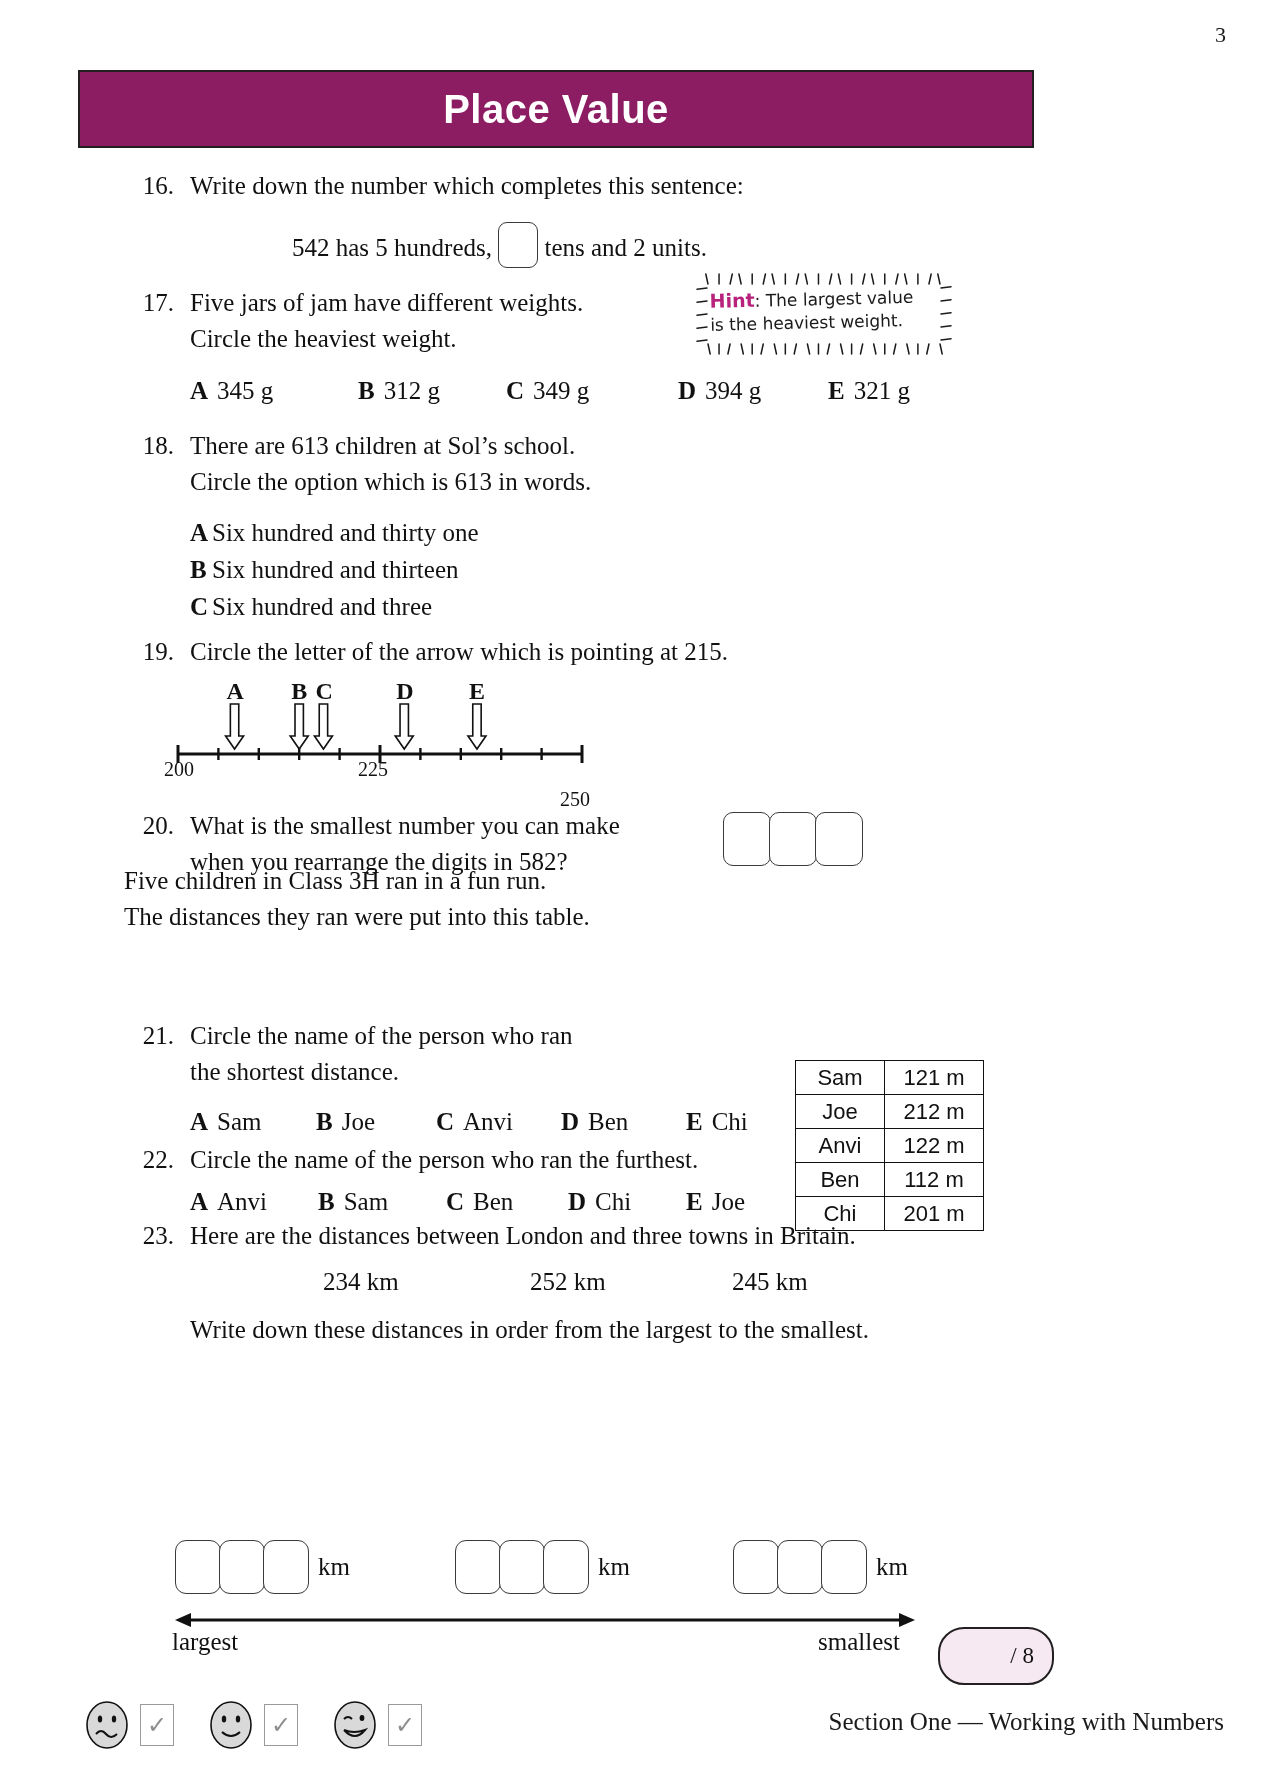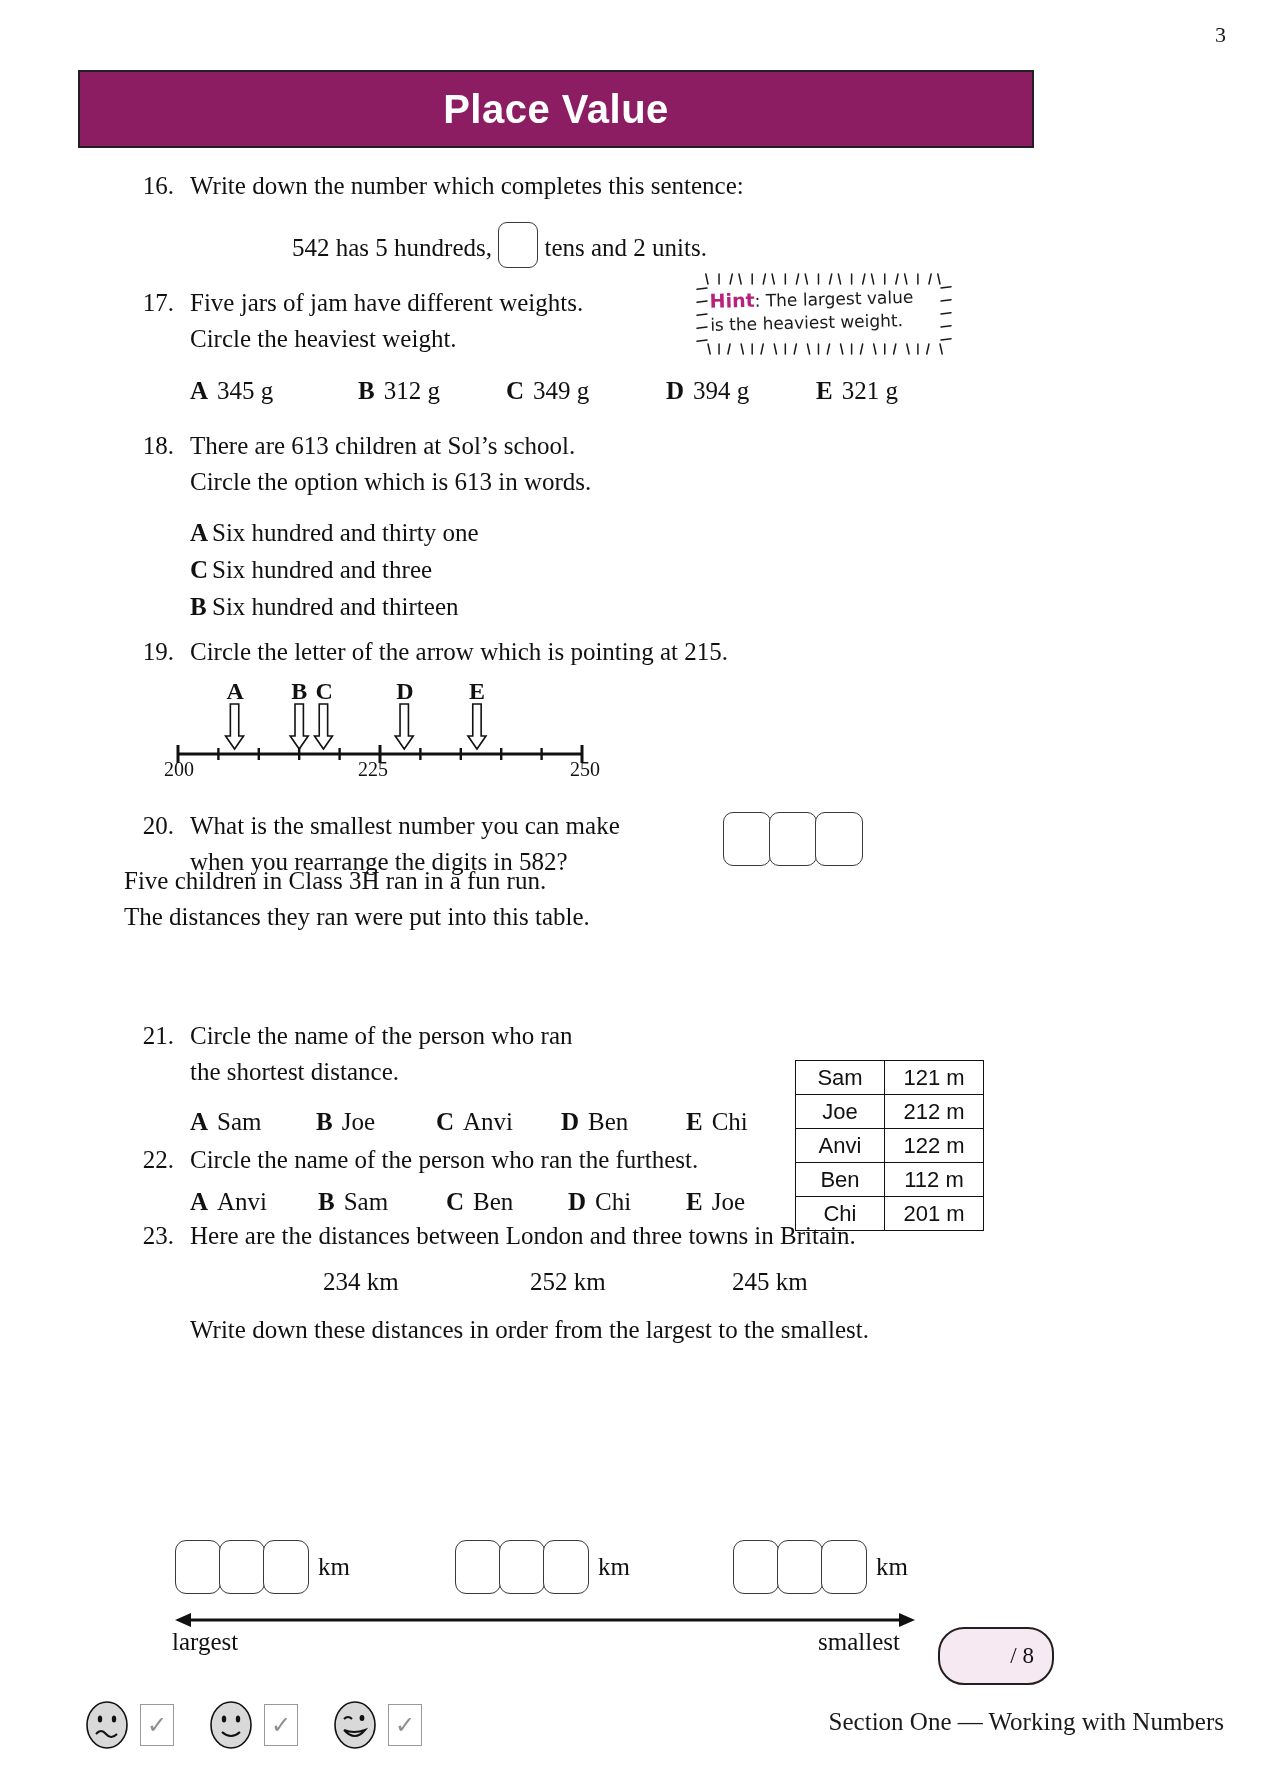--- a/index.html
+++ b/index.html
@@ -211,35 +211,35 @@
 
   <div class="q" style="left:118px;top:285px;">
     <div class="qnum">17.</div>
     <div class="qbody">
       <div class="line">Five jars of jam have different weights.</div>
       <div class="line">Circle the heaviest weight.</div>
       <div class="opt-row" style="margin-top:16px;width:800px;">
         <span class="opt" style="width:168px;"><b>A</b><span>345 g</span></span>
         <span class="opt" style="width:148px;"><b>B</b><span>312 g</span></span>
         <span class="opt" style="width:160px;"><b>C</b><span>349 g</span></span>
-        <span class="opt" style="width:150px;"><b>D</b><span>394 g</span></span>
+        <span class="opt" style="width:150px;margin-left:12px;"><b>D</b><span>394 g</span></span>
         <span class="opt"><b>E</b><span>321 g</span></span>
       </div>
     </div>
   </div>
 
   <div class="q" style="left:118px;top:428px;">
     <div class="qnum">18.</div>
     <div class="qbody">
       <div class="line">There are 613 children at Sol’s school.</div>
       <div class="line">Circle the option which is 613 in words.</div>
       <div style="margin-top:14px;">
         <div class="stack-opt"><b>A</b><span>Six hundred and thirty one</span></div>
+        <div class="stack-opt"><b>B</b><span>Six hundred and thirteen</span></div>
         <div class="stack-opt"><b>C</b><span>Six hundred and three</span></div>
-        <div class="stack-opt"><b>B</b><span>Six hundred and thirteen</span></div>
       </div>
     </div>
   </div>
 
   <div class="q" style="left:118px;top:634px;">
     <div class="qnum">19.</div>
     <div class="qbody">
       <div class="line">Circle the letter of the arrow which is pointing at 215.</div>
     </div>
   </div>
@@ -268,21 +268,21 @@
           <path d="M302.76,26 L311.15999999999997,26 L311.15999999999997,58 L315.96,58 L306.96,71 L297.96,58 L302.76,58 Z"></path>
         </g>
     </svg>
     <span class="nl-letter" id="nlA" style="left: 56.56px; top: 0px;">A</span>
     <span class="nl-letter" id="nlB" style="left: 121.2px; top: 0px;">B</span>
     <span class="nl-letter" id="nlC" style="left: 145.44px; top: 0px;">C</span>
     <span class="nl-letter" id="nlD" style="left: 226.24px; top: 0px;">D</span>
     <span class="nl-letter" id="nlE" style="left: 298.96px; top: 0px;">E</span>
     <span class="nl-lab" id="nlL0" style="left: -6px;">200</span>
     <span class="nl-lab" id="nlL1" style="left: 188px; text-align: center;">225</span>
-    <span class="nl-lab" id="nlL2" style="left: 400px;">250</span>
+    <span class="nl-lab" id="nlL2" style="left: 390px; margin-top: 30px;">250</span>
   </div>
 
   <div class="q" style="left:118px;top:808px;">
     <div class="qnum">20.</div>
     <div class="qbody">
       <div class="line">What is the smallest number you can make</div>
       <div class="line">when you rearrange the digits in 582?</div>
     </div>
   </div>
   <div style="position:absolute;left:723px;top:812px;">

